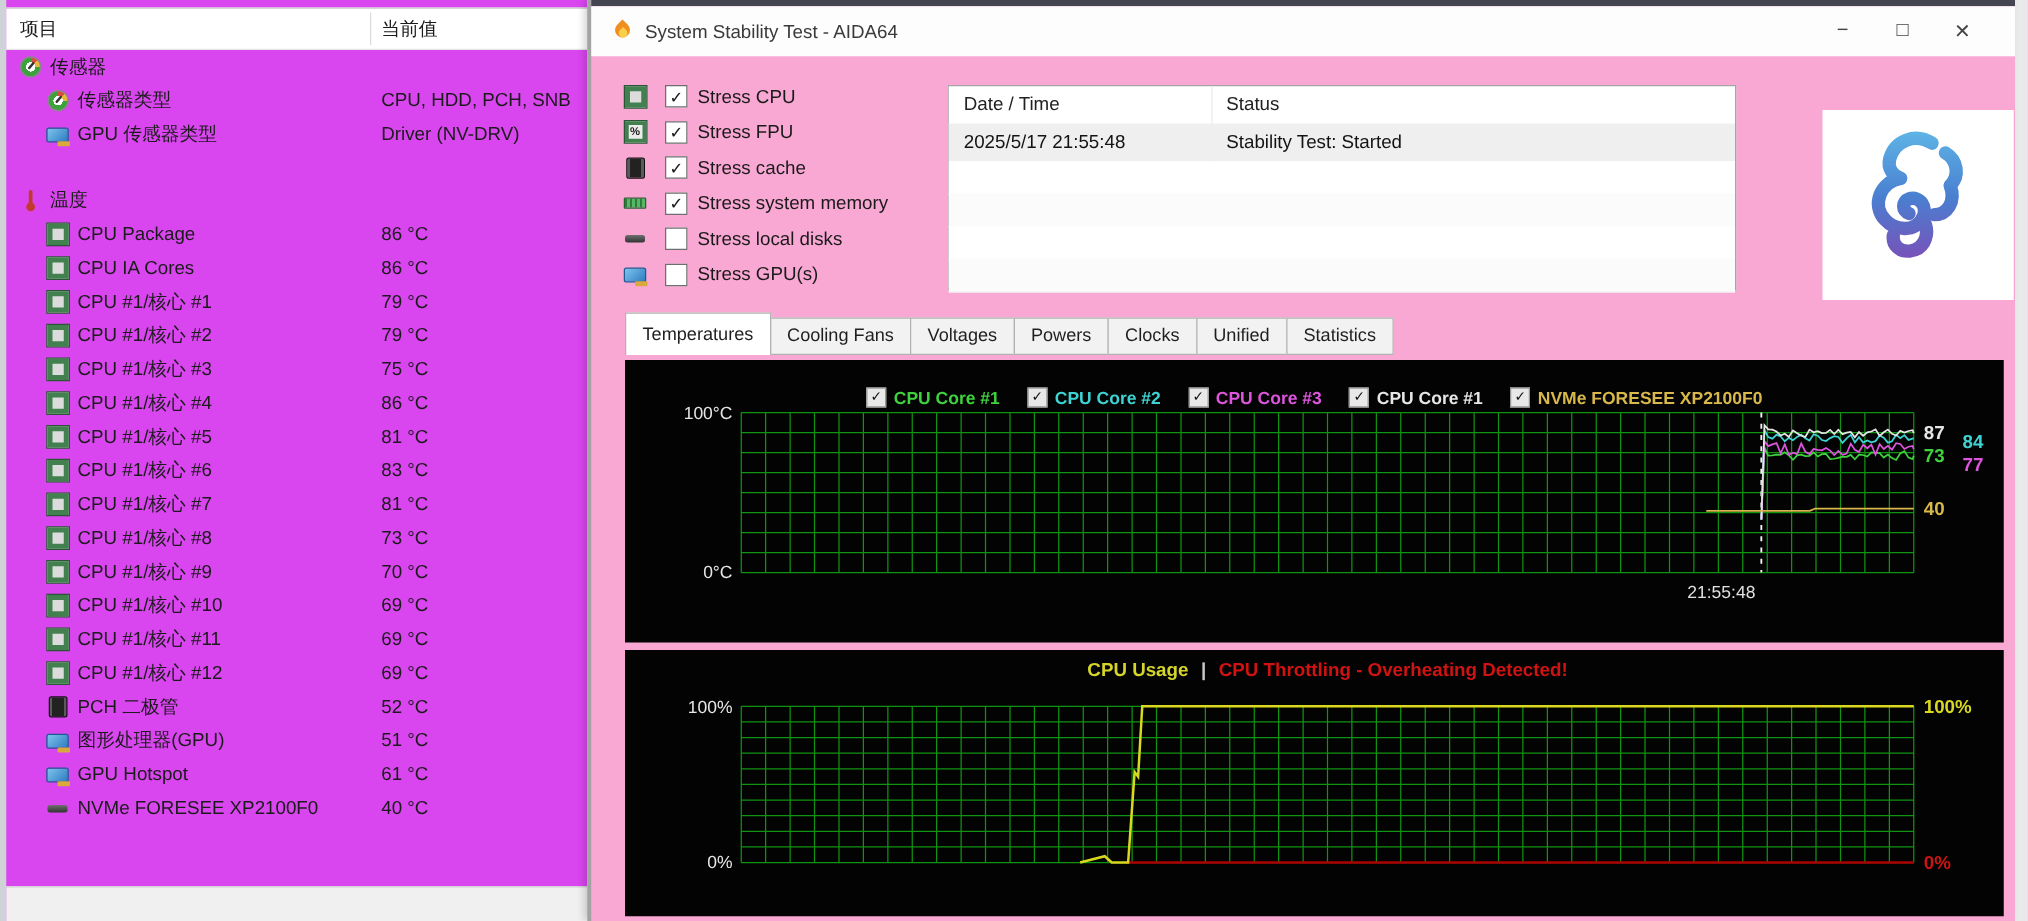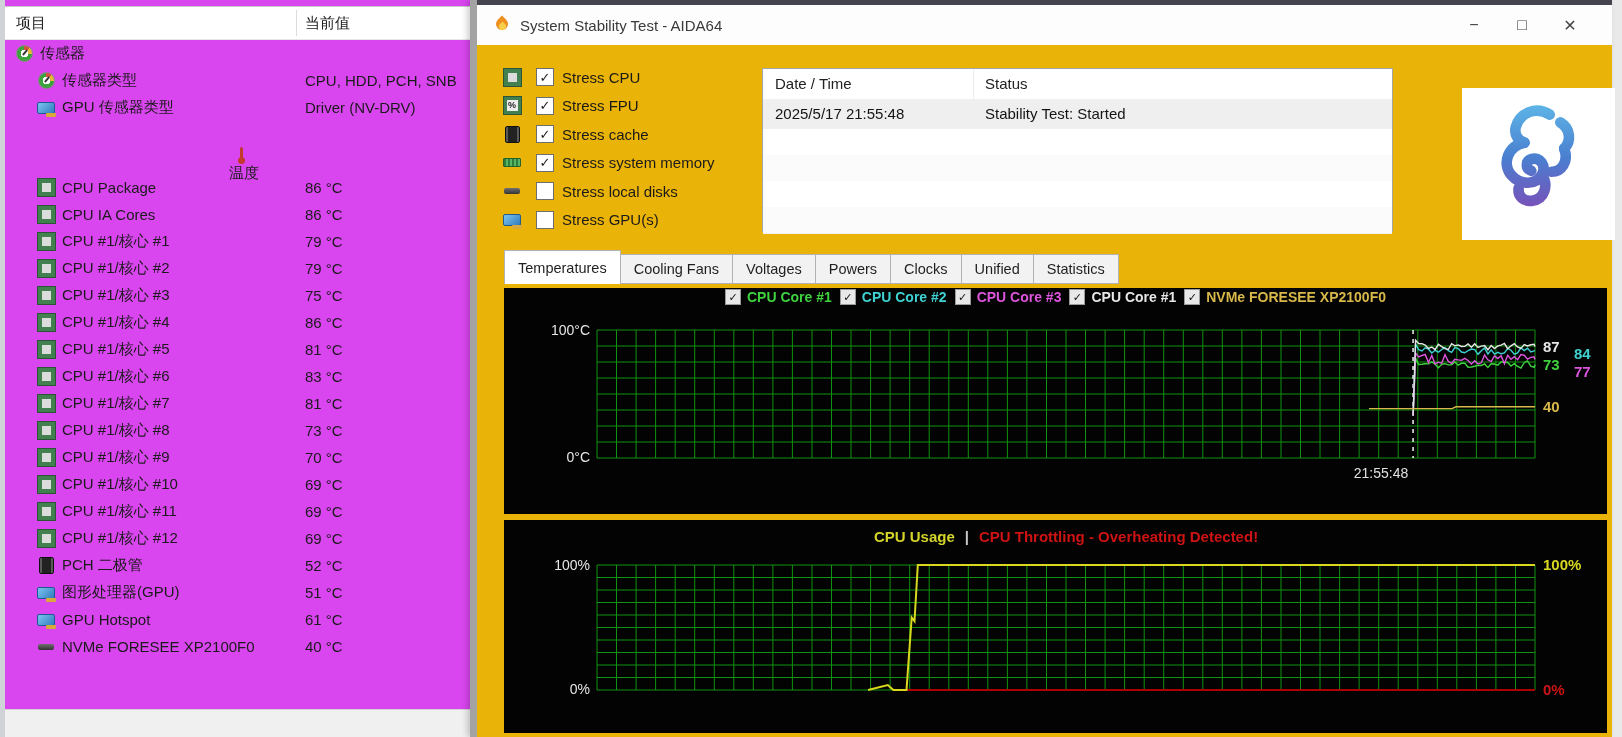--- a/index.html
+++ b/index.html
@@ -46,22 +46,22 @@
   .thermo-icon{width:9px;height:17px}
   .thermo-icon::before{content:"";position:absolute;left:3px;top:0;width:3px;height:12px;background:#c23a2e;border-radius:2px}
   .thermo-icon::after{content:"";position:absolute;left:1px;bottom:0;width:7px;height:7px;background:#c23a2e;border-radius:50%}
   .flame-icon{width:15px;height:16px}
   .flame-icon::before{content:"";position:absolute;left:1px;top:1px;width:12px;height:12px;background:#ef8f1f;
     border-radius:0 50% 50% 50%;transform:rotate(45deg)}
   .flame-icon::after{content:"";position:absolute;left:4px;top:6px;width:7px;height:7px;background:#f8cf4b;
     border-radius:0 50% 50% 50%;transform:rotate(45deg)}
 
   
-  .sst-window{position:absolute;left:470px;top:0;width:1142px;height:737px;background:#eab308;
-    border-left:7px solid #a3a3a3;box-shadow:-3px 0 6px rgba(0,0,0,.18);box-sizing:border-box}
+  .sst-window{position:absolute;left:470px;top:0;width:1142px;height:737px;background:#f9a8d4;
+    border-left:3px solid #a3a3a3;box-shadow:-3px 0 6px rgba(0,0,0,.18);box-sizing:border-box}
   .sst-topstrip{position:absolute;top:0;left:0;width:100%;height:5px;background:#45454f}
   .sst-titlebar{position:absolute;top:5px;left:0;width:100%;height:40px;background:#fdfdfd;display:flex;align-items:center}
   .sst-titlebar .t-ic{margin-left:18px}
   .sst-title{margin-left:10px;font-size:15px;color:#3a3a3a}
   .win-controls{position:absolute;right:18px;top:0;height:40px;display:flex}
   .win-btn{width:48px;height:40px;display:flex;align-items:center;justify-content:center;font-size:16px;color:#454545}
 
   
   .stress-group{position:absolute;left:24px;top:63px}
   .stress-row{display:flex;align-items:center;height:28.5px}
@@ -90,21 +90,21 @@
   .tab{height:30px;box-sizing:border-box;background:#f2f2f2;border:1px solid #b2b2b2;margin-right:-1px;
     padding:12px 13px;display:flex;align-items:center;font-size:14.5px;color:#1f1f1f;white-space:nowrap}
   .tab.active{height:34px;background:#fff;border-bottom:none;position:relative;z-index:2}
 
   
   .chart-panel{position:absolute;left:27px;width:1103px;background:#030303}
   #panel-temps{top:288px;height:226px}
   #panel-usage{top:520px;height:213px}
   .chart-panel svg{position:absolute;left:0;top:0}
   svg text{font-family:"Liberation Sans","DejaVu Sans",sans-serif}
-  .legend{position:absolute;left:0;top:1px;width:100%;display:flex;justify-content:center;gap:8px;align-items:flex-start}
+  .legend{position:absolute;left:0;top:22px;width:100%;display:flex;justify-content:center;gap:22px;align-items:flex-start}
   .lg-item{display:flex;align-items:center;gap:6px}
   .cb-dark{width:14px;height:14px;background:#e8e8e8;border:1px solid #9a9a9a;margin:0;display:flex;align-items:center;justify-content:center}
   .cb-dark.checked::after{content:"✓";font-size:11px;font-weight:bold;color:#111;line-height:1}
   .lg-label{font-size:14px;font-weight:bold;white-space:nowrap}
   .usage-header{position:absolute;left:93px;top:8px;width:938px;display:flex;justify-content:center;gap:10px;
     font-size:15px;font-weight:bold;white-space:nowrap}
 </style>
 </head>
 <body>
 
@@ -131,21 +131,21 @@
           <span class="lab">传感器类型</span>
           <span class="val">CPU, HDD, PCH, SNB</span>
         </div>
         <div class="s-row ind1">
           <span class="s-ic">
             <span class="ic gpu-icon"></span>
           </span>
           <span class="lab">GPU 传感器类型</span>
           <span class="val">Driver (NV-DRV)</span>
         </div>
-        <div class="s-row ind0" style="margin-top: 26px; flex-direction: column;">
+        <div class="s-row ind0" style="margin-top: 26px;">
           <span class="s-ic">
             <span class="ic thermo-icon"></span>
           </span>
           <span class="lab">温度</span>
           <span class="val"></span>
         </div>
         <div class="s-row ind1">
           <span class="s-ic">
             <span class="ic cpu-icon"></span>
           </span>

